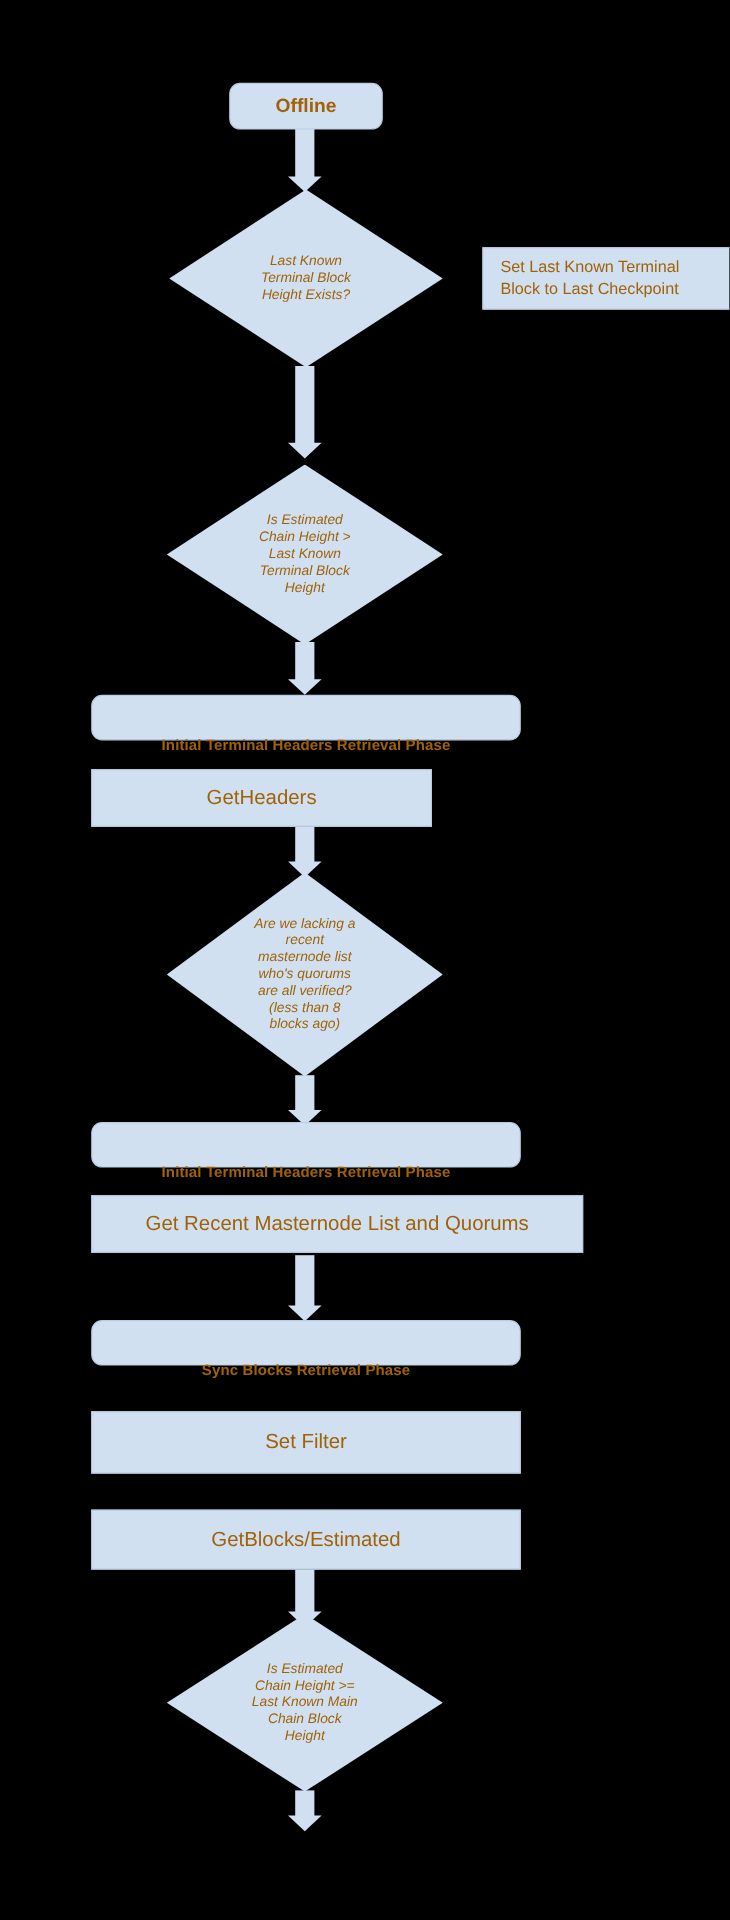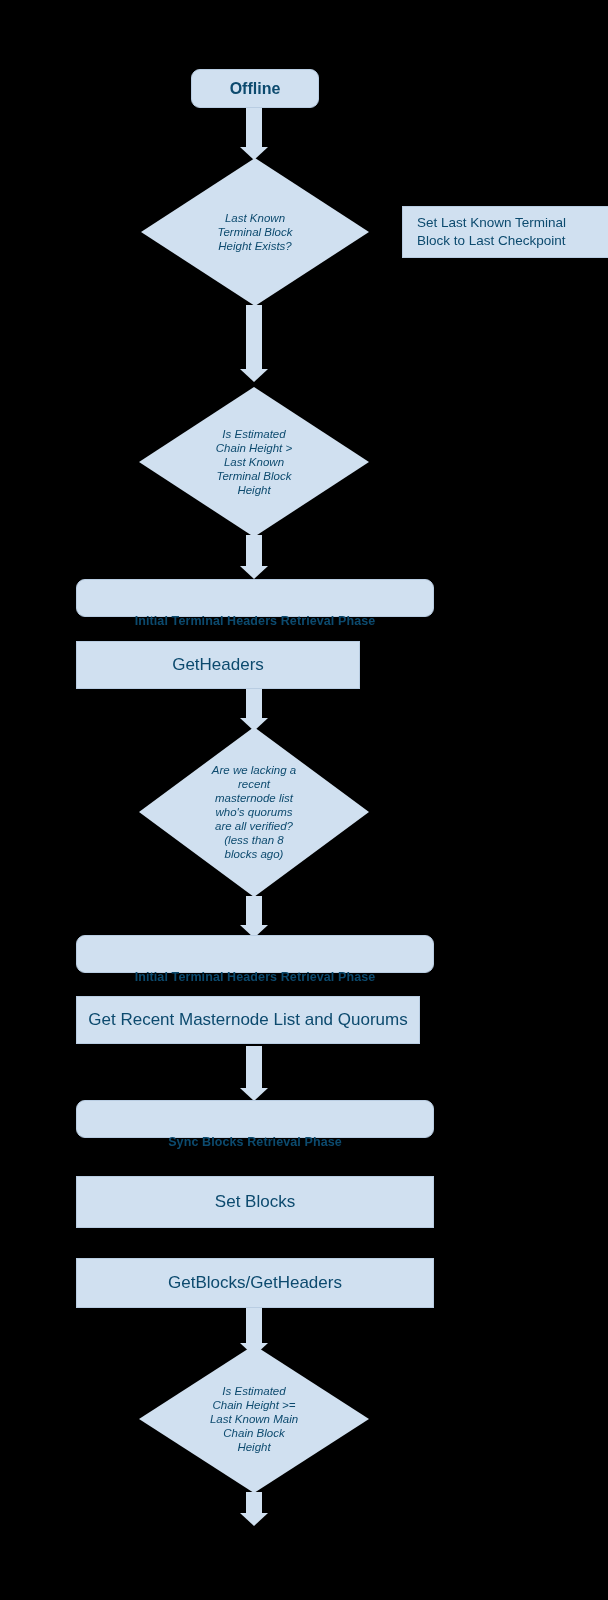--- a/index.html
+++ b/index.html
@@ -11,21 +11,21 @@
     position: relative;
     width: 608px;
     height: 1600px;
     background: #000000;
     overflow: hidden;
     font-family: "Liberation Sans", sans-serif;
   }
 
   
   .node-label {
-    color: #0c4a6e;
+    color: #a16207;
     text-align: center;
     white-space: pre-line;
     line-height: 1.22;
     pointer-events: none;
   }
 
   
   .bar {
     position: absolute;
     background: #d0e0f0;
@@ -152,34 +152,34 @@
 who's quorums
 are all verified?
 (less than 8
 blocks ago)</span>
   </div>
 
   <div class="bar rounded" style="left:76px; top:935px; width:358px; height:38px;">
     <span class="node-label phase">Initial Terminal Headers Retrieval Phase</span>
   </div>
 
-  <div class="bar square" style="left:76px; top:996px; width:344px; height:48px;">
+  <div class="bar square" style="left:76px; top:996px; width:410px; height:48px;">
     <span class="node-label action">Get Recent Masternode List and Quorums</span>
   </div>
 
   <div class="bar rounded" style="left:76px; top:1100px; width:358px; height:38px;">
     <span class="node-label phase">Sync Blocks Retrieval Phase</span>
   </div>
 
   <div class="bar square" style="left:76px; top:1176px; width:358px; height:52px;">
-    <span class="node-label action">Set Blocks</span>
+    <span class="node-label action">Set Filter</span>
   </div>
 
   <div class="bar square" style="left:76px; top:1258px; width:358px; height:50px;">
-    <span class="node-label action">GetBlocks/GetHeaders</span>
+    <span class="node-label action">GetBlocks/Estimated</span>
   </div>
 
   <div class="diamond" style="left:139px; top:1345px; width:230px; height:148px;">
     <span class="node-label" style="max-width:120px;">Is Estimated
 Chain Height &gt;=
 Last Known Main
 Chain Block
 Height</span>
   </div>
 

